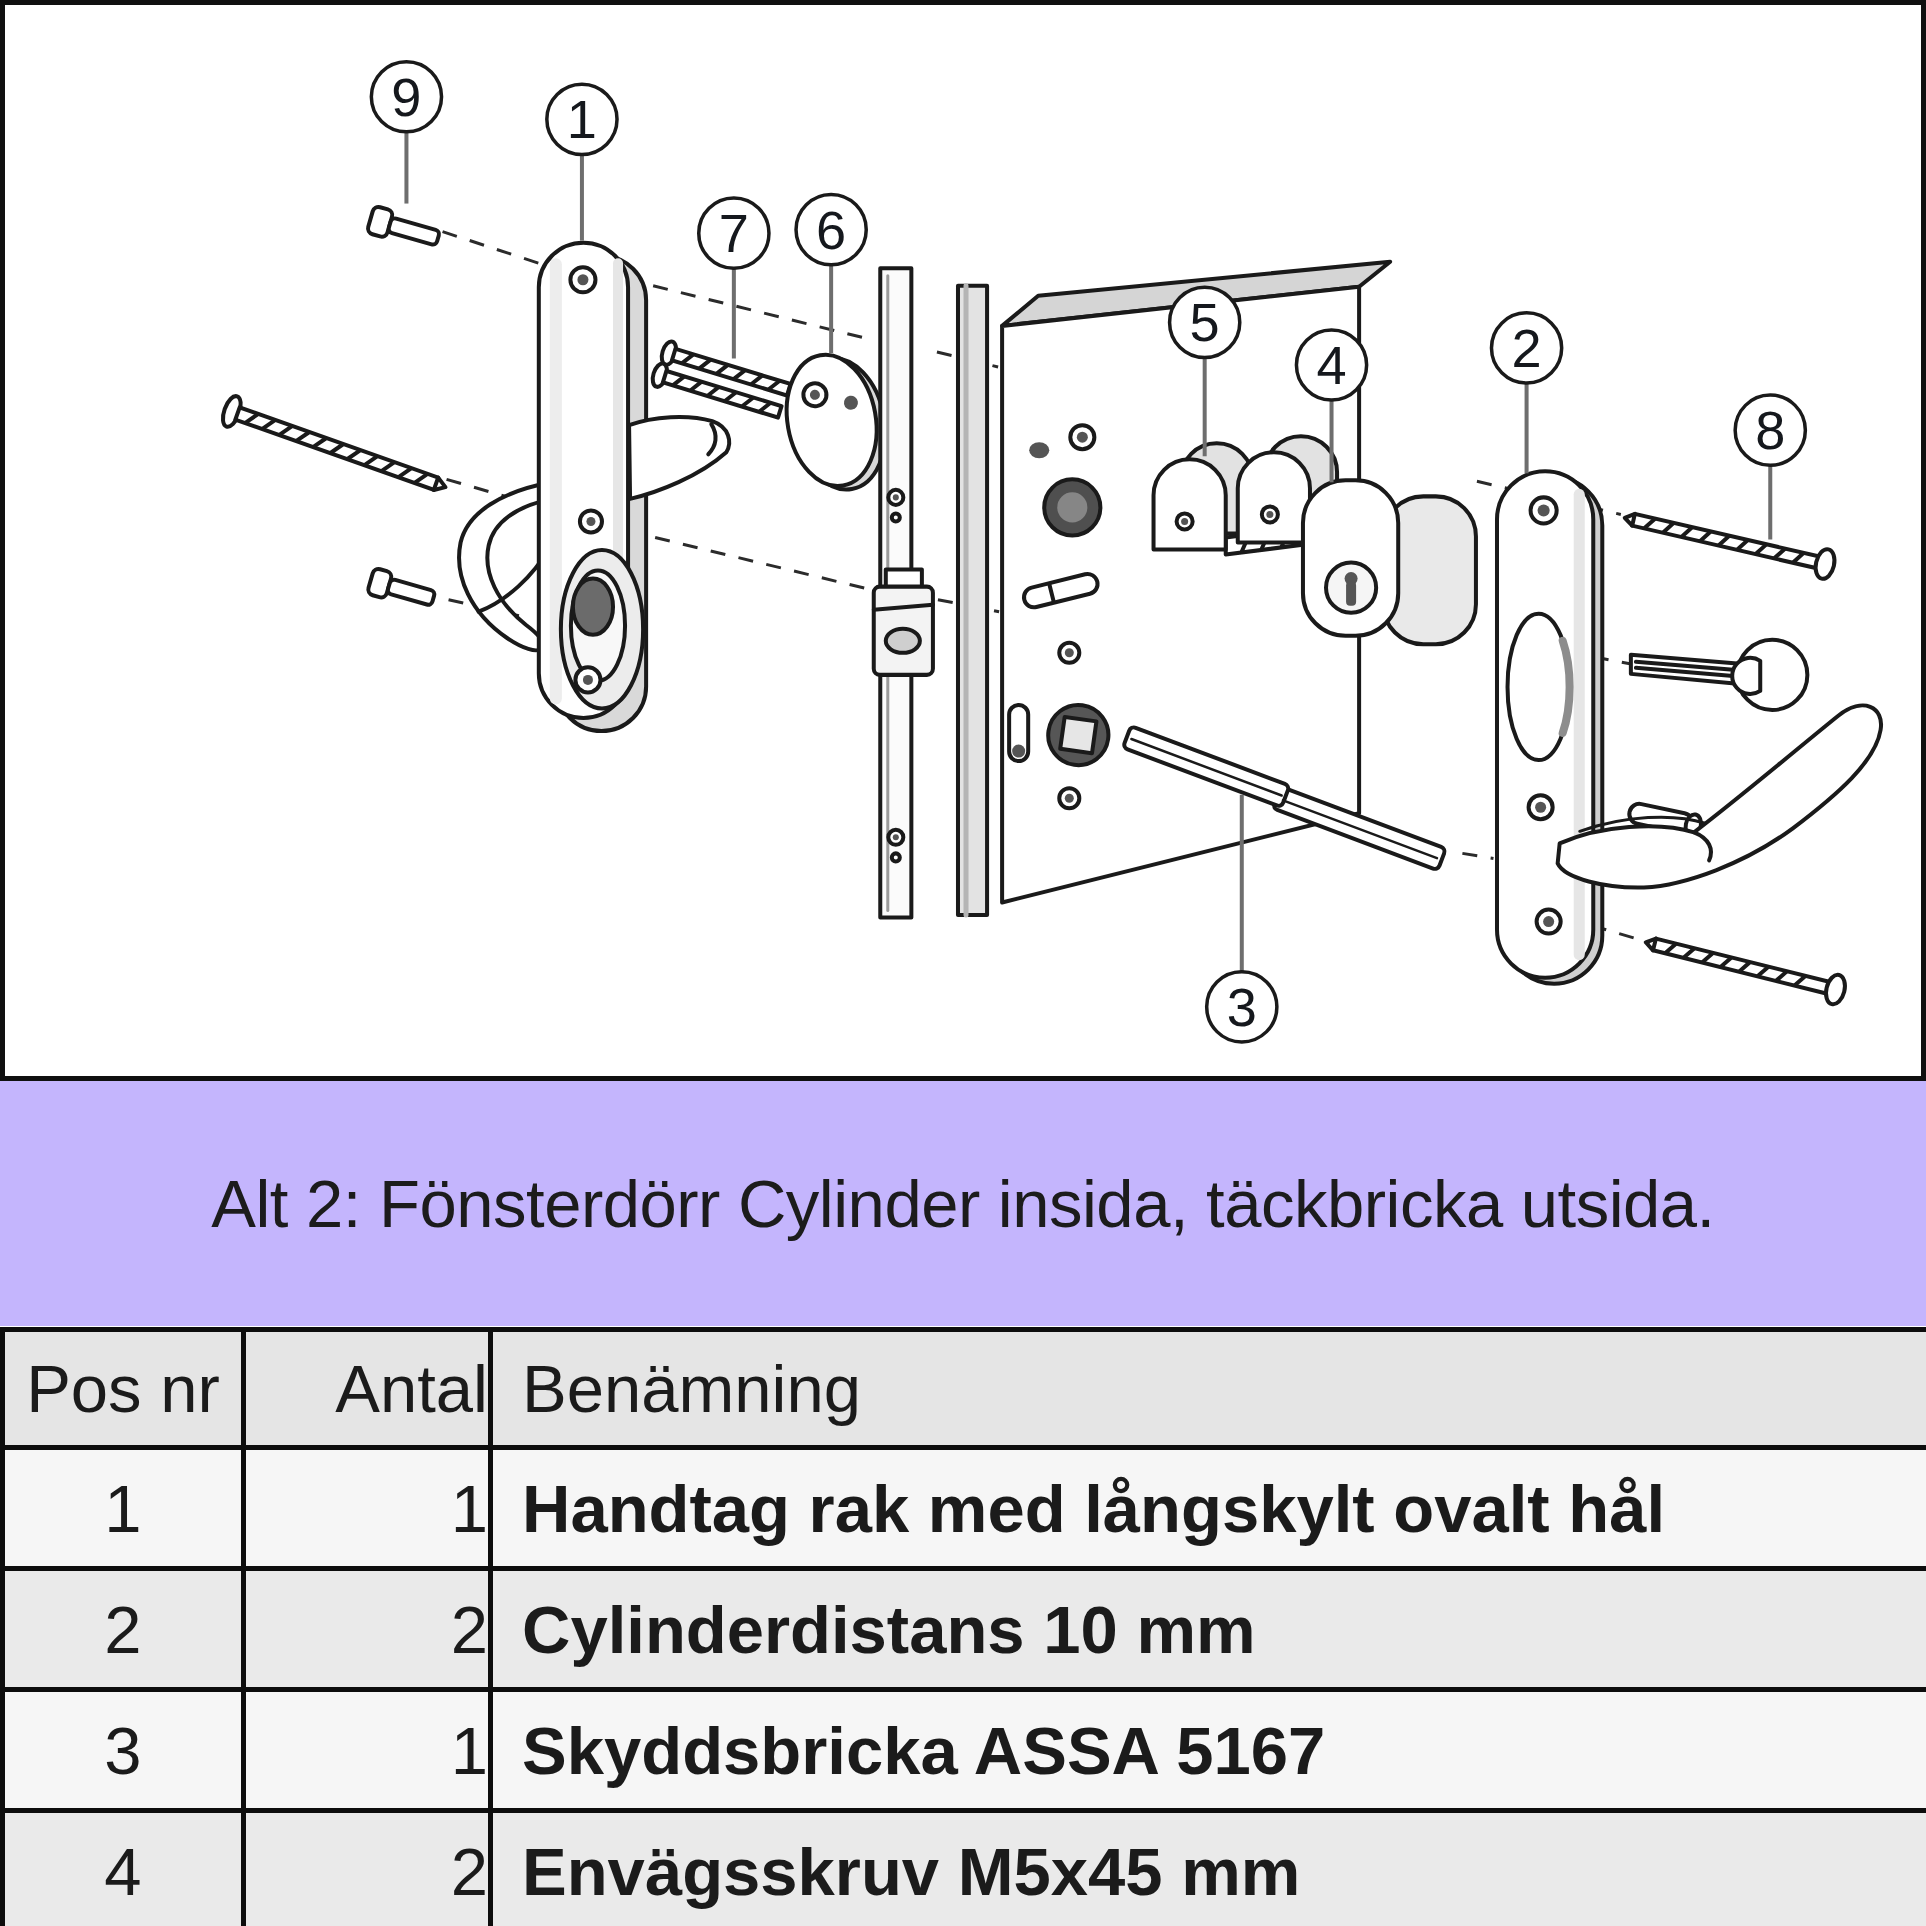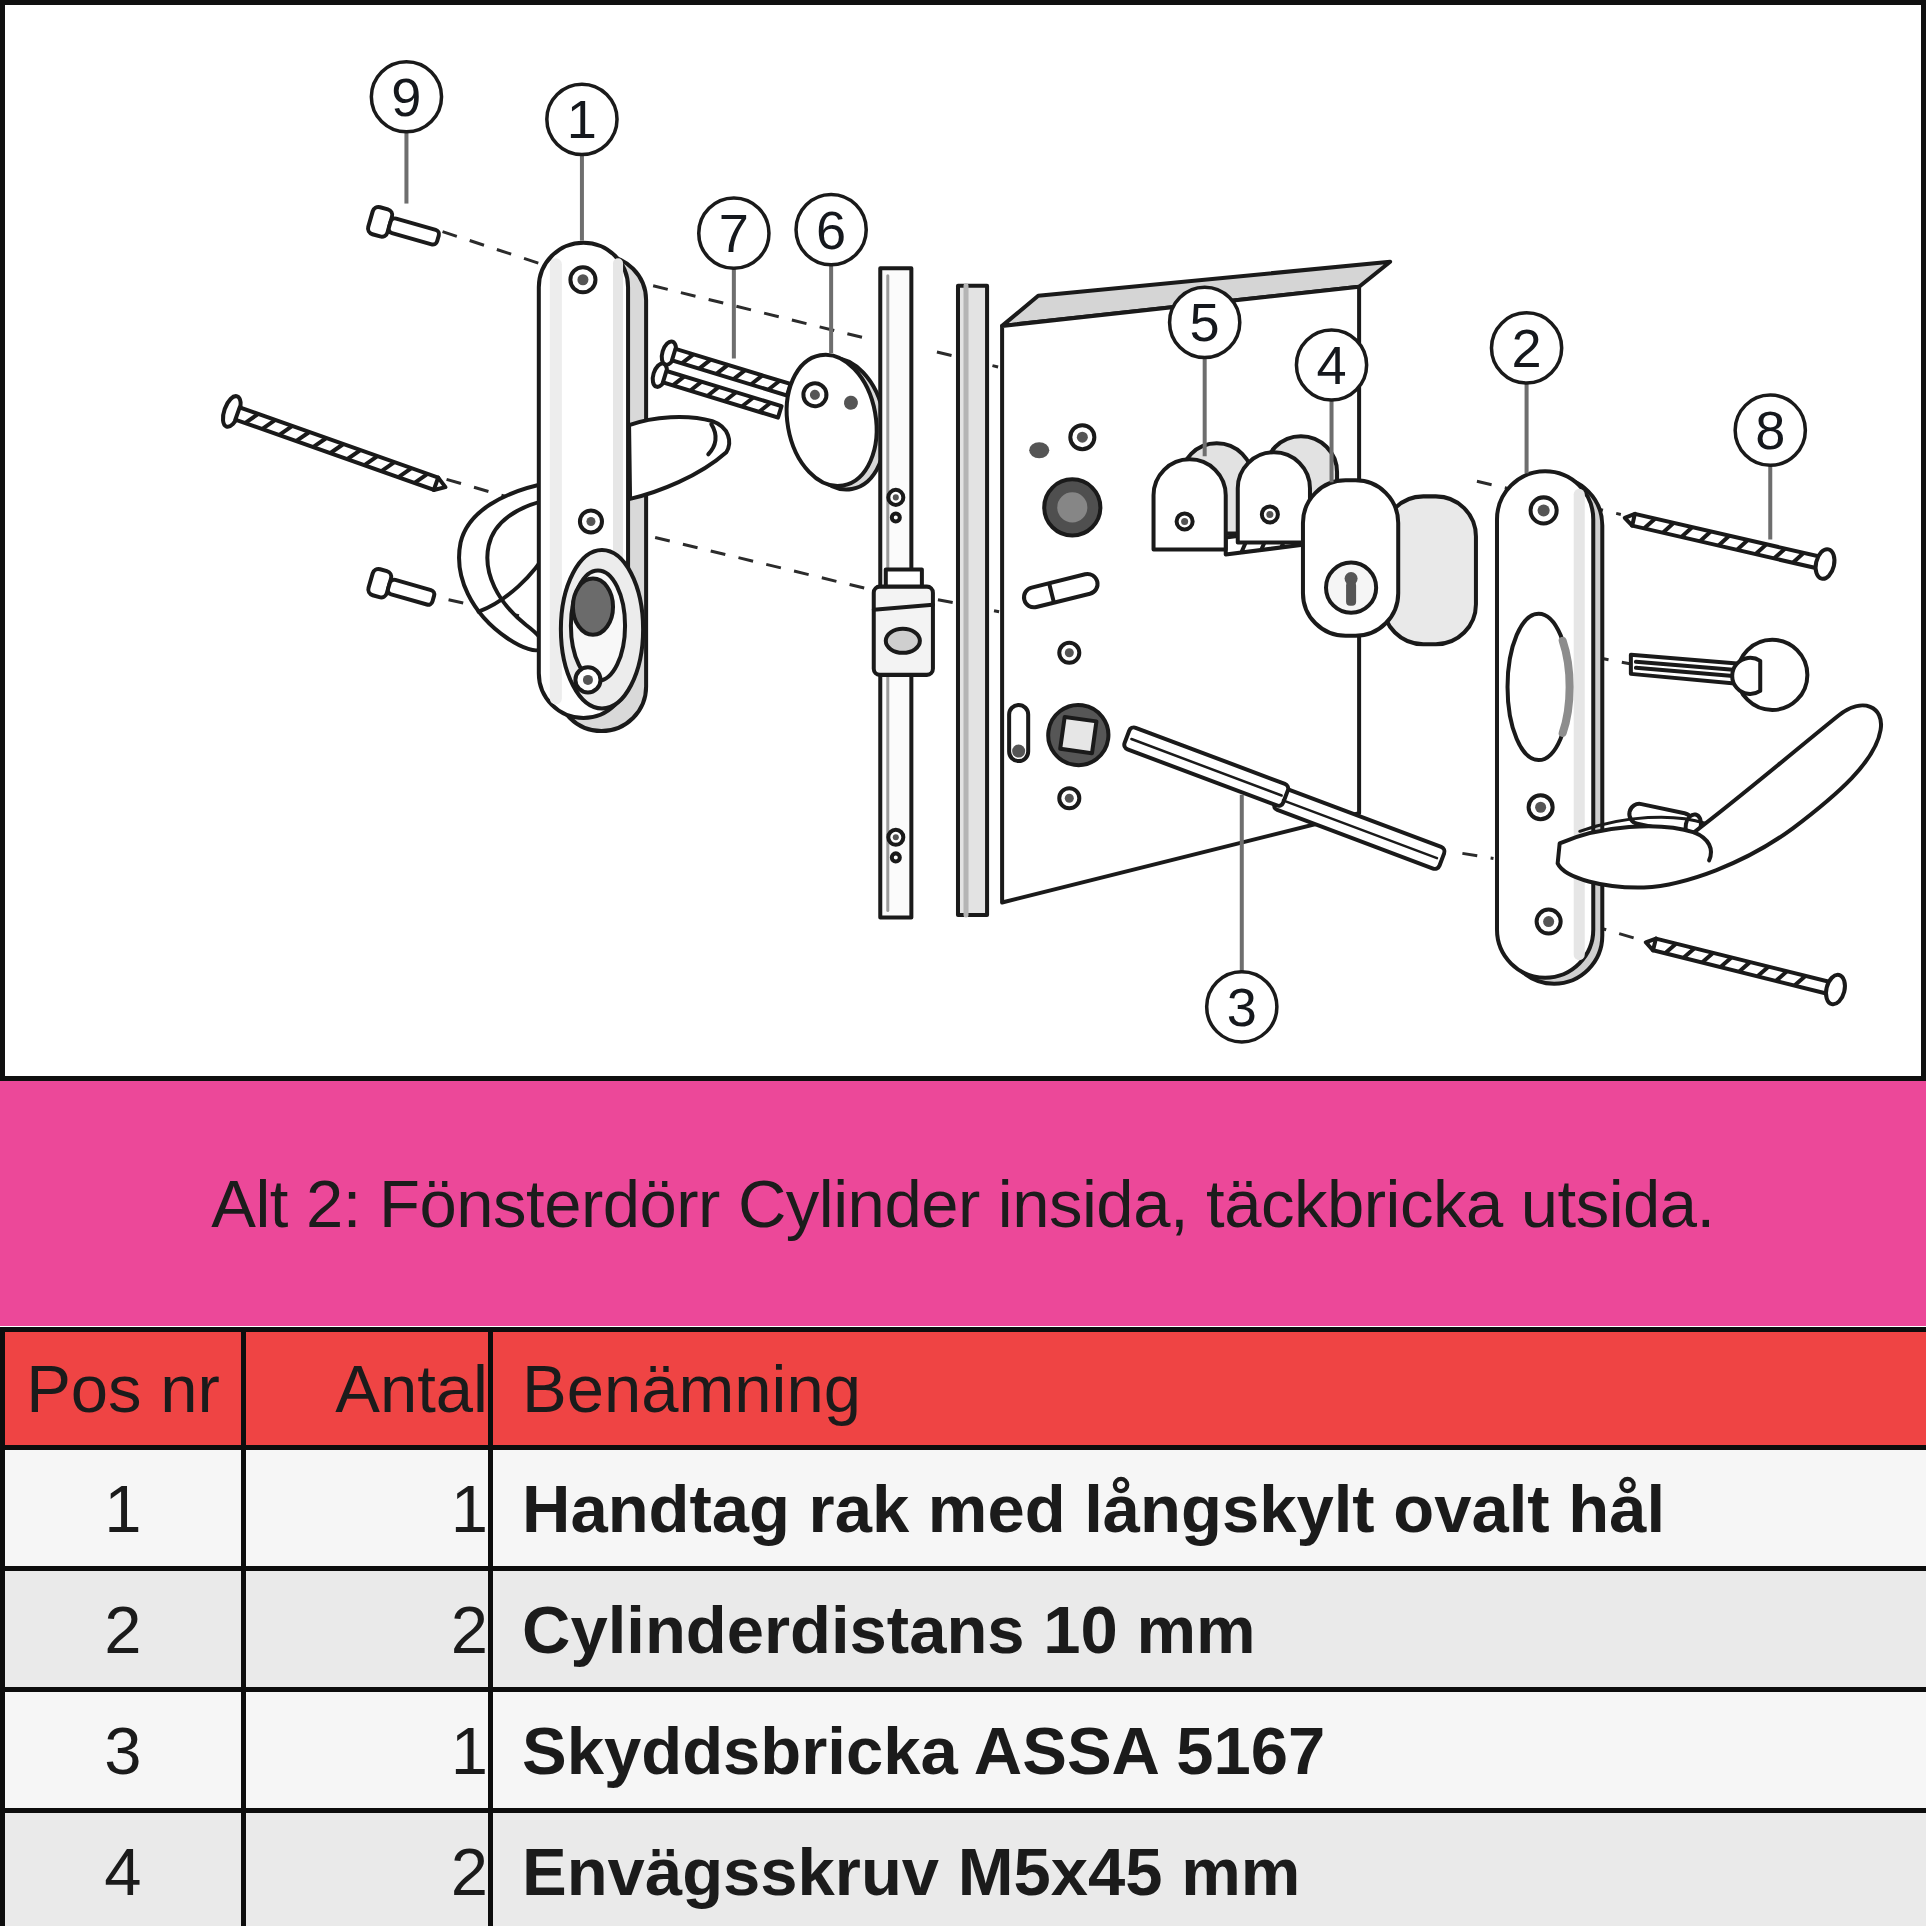--- a/index.html
+++ b/index.html
@@ -23,21 +23,21 @@
     background: #ffffff;
   }
   .diagram-panel svg { display: block; width: 100%; height: 100%; }
 
   
   .caption-band {
     position: absolute;
     left: 0; top: 1081px;
     width: 1926px; height: 245px;
     display: flex; align-items: center; justify-content: center;
-    background: #ec4899;
+    background: #c4b5fd;
   }
   .caption-text {
     font-size: 67px;
     letter-spacing: -0.5px;
     color: #1c1c1c;
     white-space: nowrap;
   }
 
   
   .parts-table-wrap {
@@ -53,21 +53,21 @@
   }
   table.parts th, table.parts td {
     border: 5px solid #0d0d0d;
     font-size: 67px;
     color: #1b1b1b;
     vertical-align: middle;
     padding: 0;
     overflow: hidden;
     white-space: nowrap;
   }
-  table.parts th { font-weight: 400; height: 113px; background: #ef4444; }
+  table.parts th { font-weight: 400; height: 113px; background: #e5e5e5; }
   table.parts td { height: 116px; }
   .col-pos   { width: 241px;  text-align: center; }
   .col-antal { width: 247px;  text-align: right; }
   .col-name  { width: 1439px; text-align: left; padding-left: 29px !important; }
   th.col-pos { text-align: center; }
   th.col-name { text-align: left; padding-left: 29px !important; }
   tr.row-light td { background: #f6f6f6; }
   tr.row-dark  td { background: #eaeaea; }
   td.name-cell { font-weight: 700; }
 </style>

